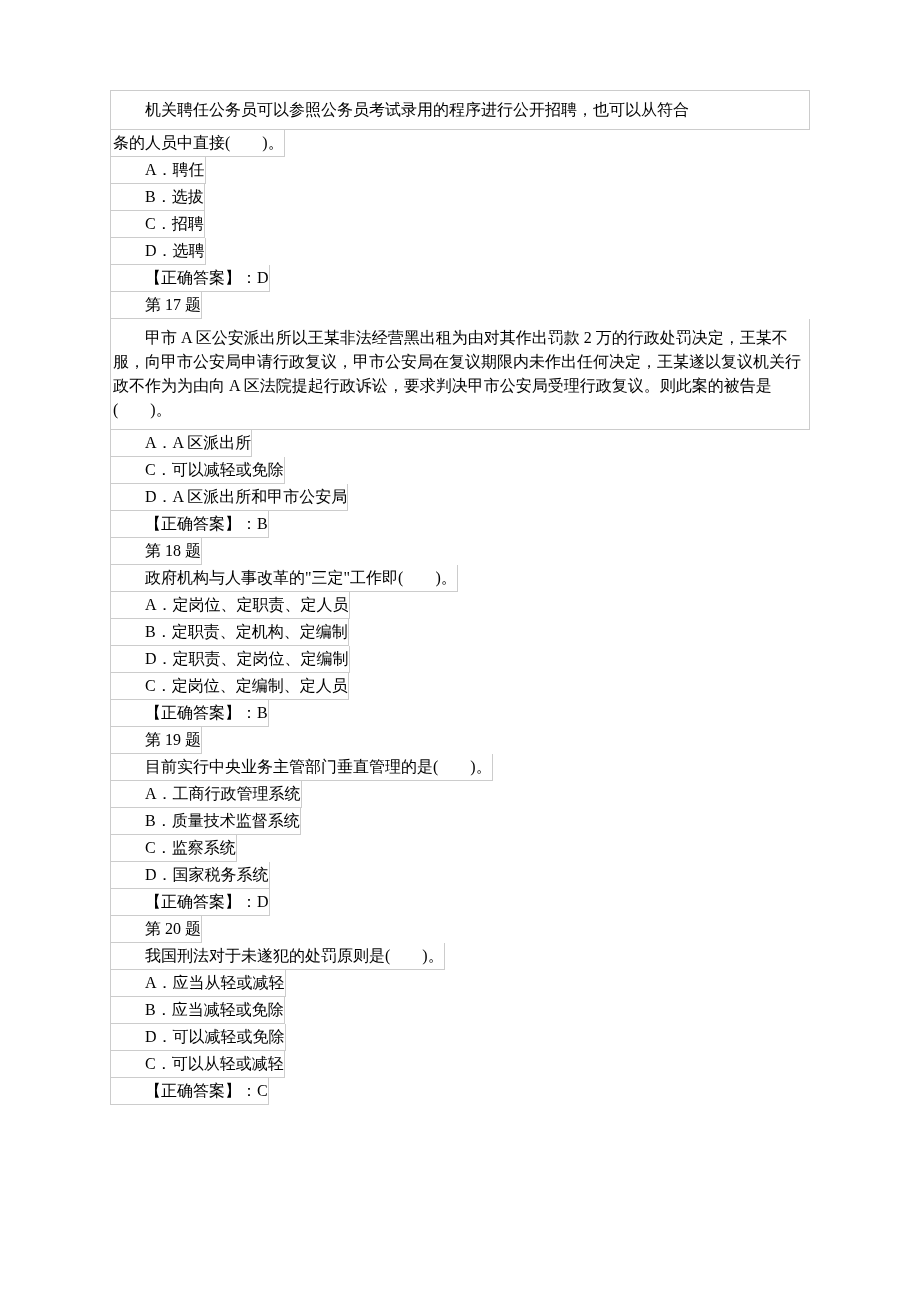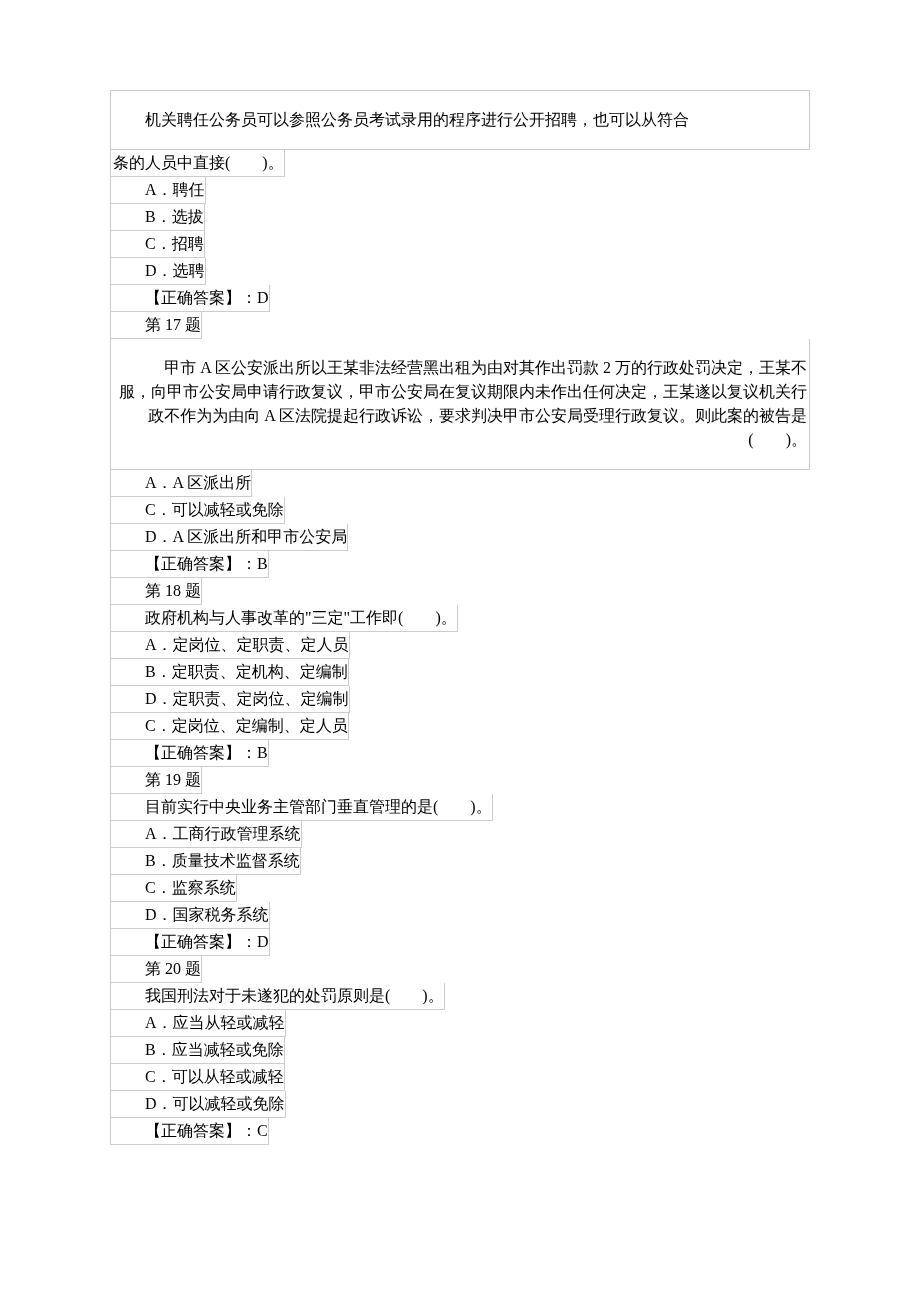--- a/index.html
+++ b/index.html
@@ -27,41 +27,41 @@
       padding-left: 2em;
       display: inline-block;
     }
     .question-row {
       display: block;
     }
     .multi-line {
       border-left: 1px solid #ccc;
       border-right: 1px solid #ccc;
       border-bottom: 1px solid #ccc;
-      padding: 17px 2px;
+      padding: 7px 2px;
     }
     .first-border {
       border-top: 1px solid #ccc;
     }
   </style>
 </head>
 <body>
 
 <div class="content">
 
   <div class="multi-line first-border">　　机关聘任公务员可以参照公务员考试录用的程序进行公开招聘，也可以从符合</div>
   <div class="question-row"><span class="option-box">条的人员中直接(　　)。</span></div>
   <div class="option-row"><span class="option-box"><span class="option-text">A．聘任</span></span></div>
   <div class="option-row"><span class="option-box"><span class="option-text">B．选拔</span></span></div>
   <div class="option-row"><span class="option-box"><span class="option-text">C．招聘</span></span></div>
   <div class="option-row"><span class="option-box"><span class="option-text">D．选聘</span></span></div>
   <div class="option-row"><span class="option-box"><span class="option-text">【正确答案】：D</span></span></div>
 
   <div class="option-row"><span class="option-box"><span class="option-text">第 17 题</span></span></div>
-  <div class="multi-line" style="text-indent:0;text-align:right;">　　甲市 A 区公安派出所以王某非法经营黑出租为由对其作出罚款 2 万的行政处罚决定，王某不服，向甲市公安局申请行政复议，甲市公安局在复议期限内未作出任何决定，王某遂以复议机关行政不作为为由向 A 区法院提起行政诉讼，要求判决甲市公安局受理行政复议。则此案的被告是(　　)。</div>
+  <div class="multi-line" style="text-indent:0;">　　甲市 A 区公安派出所以王某非法经营黑出租为由对其作出罚款 2 万的行政处罚决定，王某不服，向甲市公安局申请行政复议，甲市公安局在复议期限内未作出任何决定，王某遂以复议机关行政不作为为由向 A 区法院提起行政诉讼，要求判决甲市公安局受理行政复议。则此案的被告是(　　)。</div>
   <div class="option-row"><span class="option-box"><span class="option-text">A．A 区派出所</span></span></div>
   <div class="option-row"><span class="option-box"><span class="option-text">C．可以减轻或免除</span></span></div>
   <div class="option-row"><span class="option-box"><span class="option-text">D．A 区派出所和甲市公安局</span></span></div>
   <div class="option-row"><span class="option-box"><span class="option-text">【正确答案】：B</span></span></div>
 
   <div class="option-row"><span class="option-box"><span class="option-text">第 18 题</span></span></div>
   <div class="option-row"><span class="option-box"><span class="option-text">政府机构与人事改革的"三定"工作即(　　)。</span></span></div>
   <div class="option-row"><span class="option-box"><span class="option-text">A．定岗位、定职责、定人员</span></span></div>
   <div class="option-row"><span class="option-box"><span class="option-text">B．定职责、定机构、定编制</span></span></div>
   <div class="option-row"><span class="option-box"><span class="option-text">D．定职责、定岗位、定编制</span></span></div>
@@ -73,17 +73,17 @@
   <div class="option-row"><span class="option-box"><span class="option-text">A．工商行政管理系统</span></span></div>
   <div class="option-row"><span class="option-box"><span class="option-text">B．质量技术监督系统</span></span></div>
   <div class="option-row"><span class="option-box"><span class="option-text">C．监察系统</span></span></div>
   <div class="option-row"><span class="option-box"><span class="option-text">D．国家税务系统</span></span></div>
   <div class="option-row"><span class="option-box"><span class="option-text">【正确答案】：D</span></span></div>
 
   <div class="option-row"><span class="option-box"><span class="option-text">第 20 题</span></span></div>
   <div class="option-row"><span class="option-box"><span class="option-text">我国刑法对于未遂犯的处罚原则是(　　)。</span></span></div>
   <div class="option-row"><span class="option-box"><span class="option-text">A．应当从轻或减轻</span></span></div>
   <div class="option-row"><span class="option-box"><span class="option-text">B．应当减轻或免除</span></span></div>
+  <div class="option-row"><span class="option-box"><span class="option-text">D．可以减轻或免除</span></span></div>
   <div class="option-row"><span class="option-box"><span class="option-text">C．可以从轻或减轻</span></span></div>
-  <div class="option-row"><span class="option-box"><span class="option-text">D．可以减轻或免除</span></span></div>
   <div class="option-row"><span class="option-box"><span class="option-text">【正确答案】：C</span></span></div>
 
 </div>
 
 </body></html>

